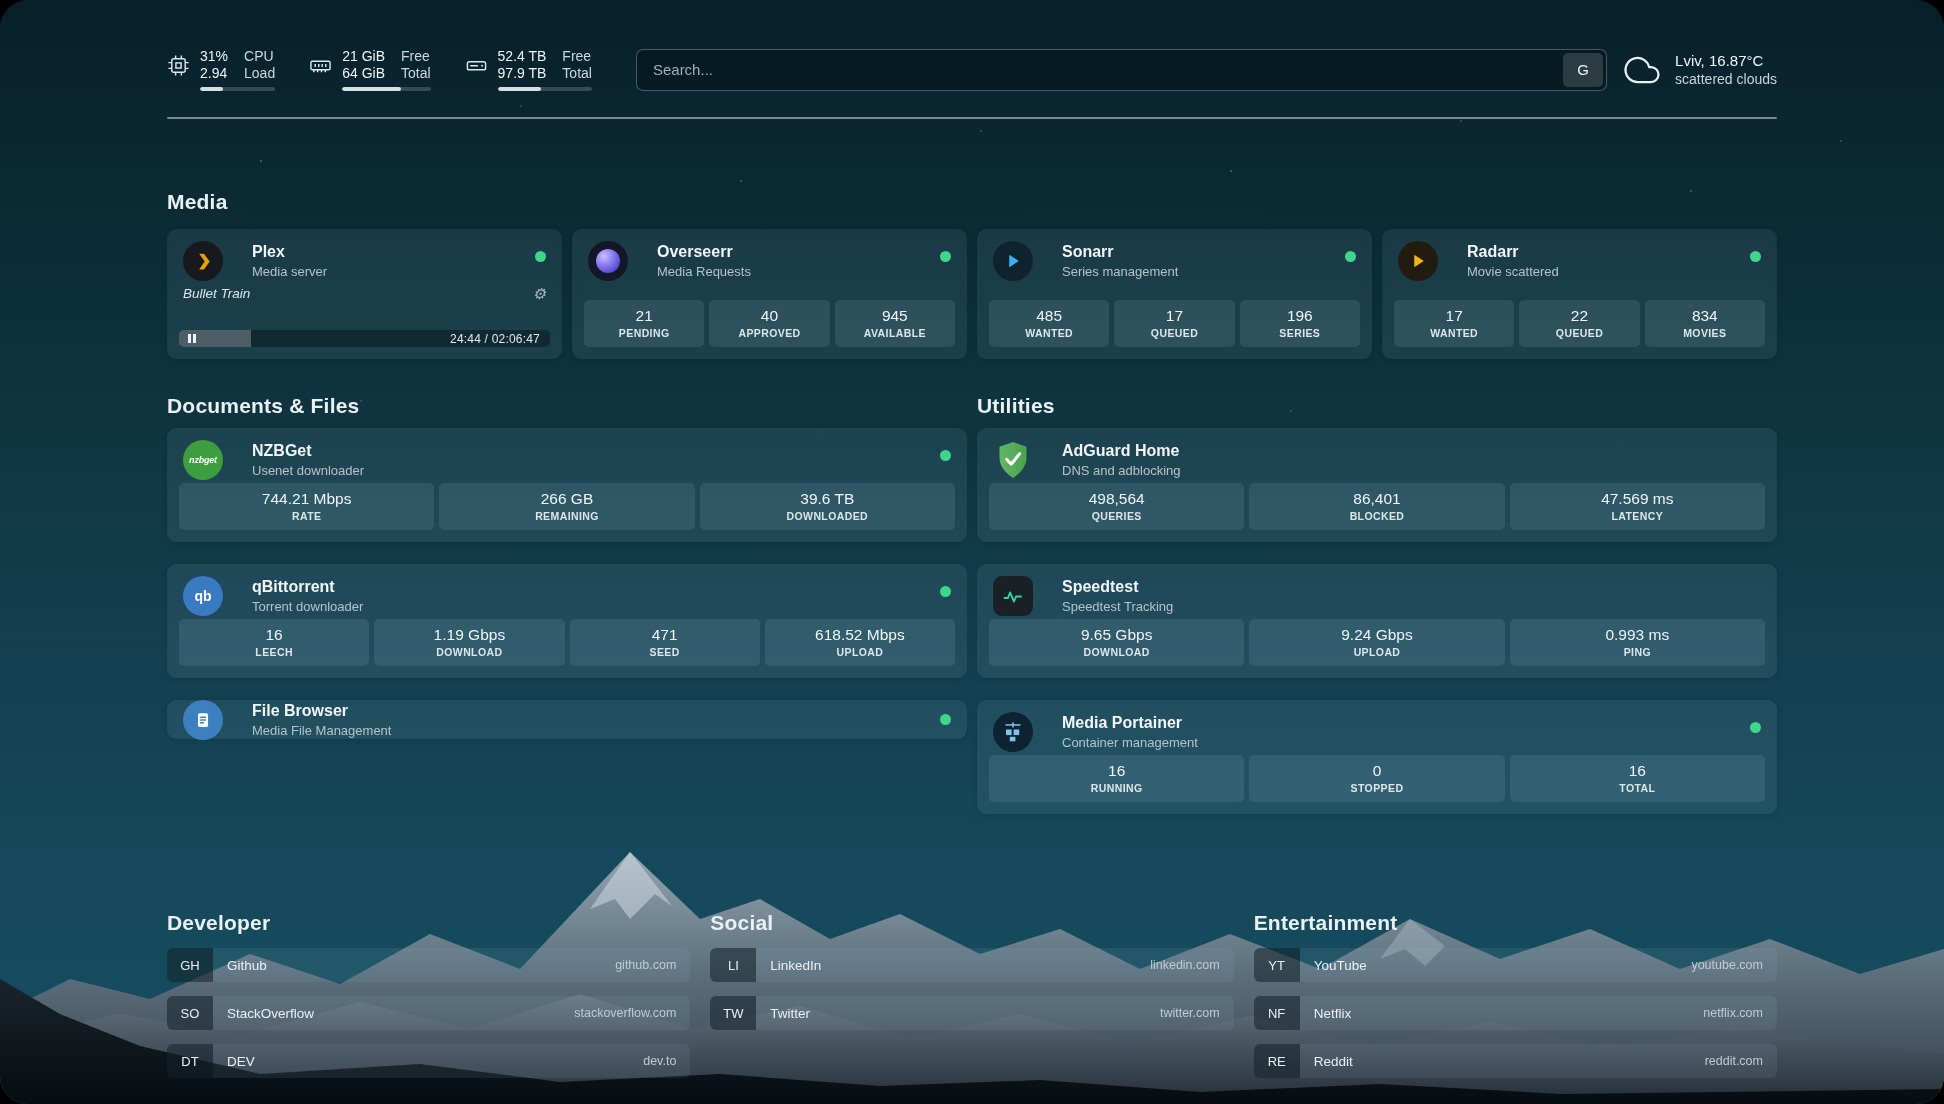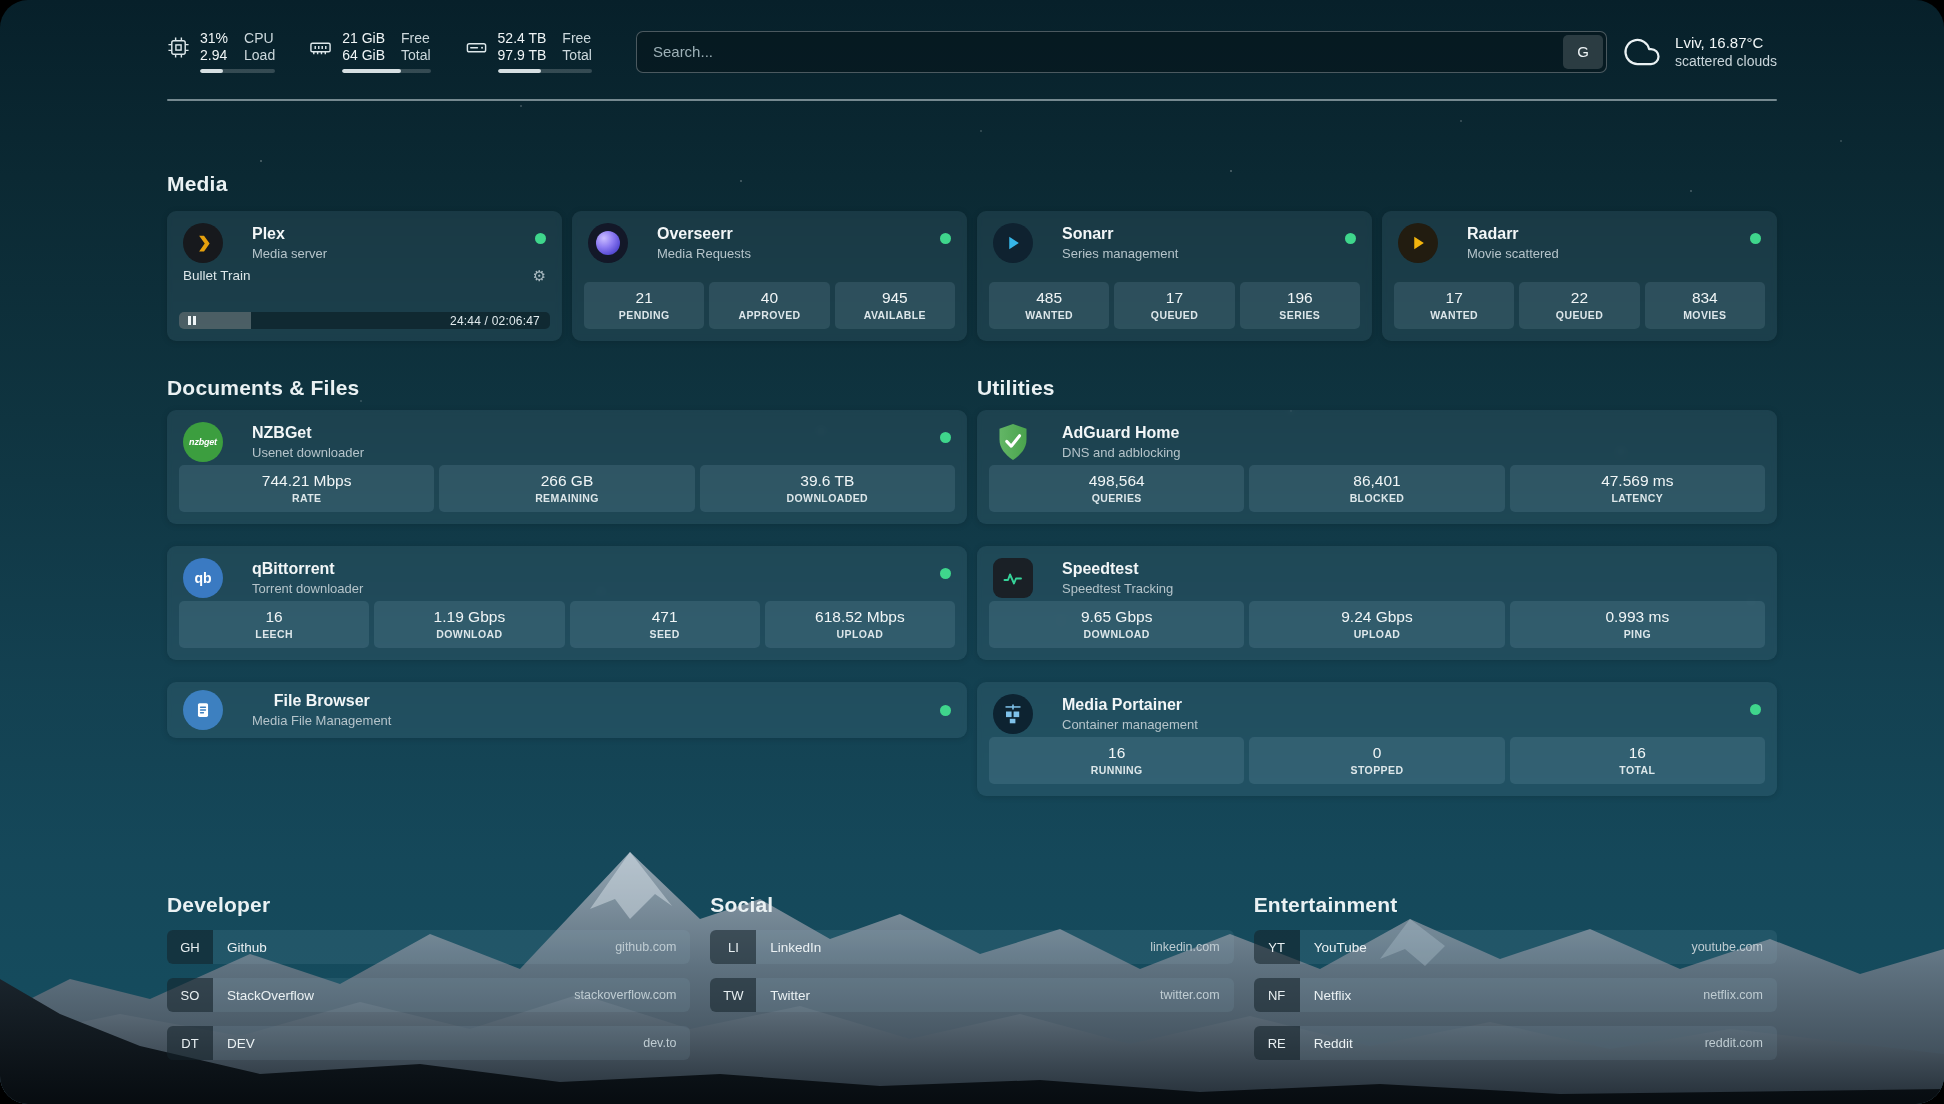--- a/index.html
+++ b/index.html
@@ -21,21 +21,21 @@
       1690px 190px 0 rgba(255,255,255,.26), 1840px 140px 0 rgba(255,255,255,.20),
       360px 400px 0 rgba(255,255,255,.18), 820px 430px 0 rgba(255,255,255,.22),
       1290px 410px 0 rgba(255,255,255,.18), 1620px 450px 0 rgba(255,255,255,.20),
       600px 590px 0 rgba(255,255,255,.16), 1060px 620px 0 rgba(255,255,255,.18),
       1750px 600px 0 rgba(255,255,255,.16);
   }
   .mountains { position:absolute; left:0; bottom:0; width:100%; height:420px; z-index:1; display:block; }
   .content { position:absolute; inset:0; padding:0 167px; z-index:2; }
 
   
-  .topbar { display:flex; align-items:center; padding-top:30px; }
+  .topbar { display:flex; align-items:center; padding-top:48px; }
   .res-widget { display:flex; align-items:flex-start; gap:10px; margin-right:34px; }
   .res-icon svg { width:23px; height:23px; display:block; margin-top:6px; }
   .res-grid { display:grid; grid-template-columns:auto auto; column-gap:16px; font-size:14px; line-height:17px; }
   .res-val { color:#f0f5f6; }
   .res-lab { color:#ccd8dc; }
   .res-bar { margin-top:5px; height:4px; border-radius:2px; background:rgba(255,255,255,.18); overflow:hidden; }
   .res-fill { height:100%; background:#d6dfe2; border-radius:2px; }
   .search {
     flex:1; display:flex; align-items:center; height:42px; margin:0 14px 0 10px;
     background:rgba(6,20,26,.55); border:1px solid rgba(255,255,255,.28); border-radius:7px;
@@ -65,34 +65,34 @@
   .svc-icon { width:40px; height:40px; flex:0 0 40px; border-radius:50%; display:flex; align-items:center; justify-content:center; overflow:hidden; }
   .svc-name { font-size:16px; font-weight:600; color:#f2f6f7; line-height:20px; }
   .svc-sub { font-size:13px; color:#b5c4ca; line-height:17px; margin-top:1px; }
   .dot { width:11px; height:11px; border-radius:50%; background:#3fd68c; margin-left:auto; align-self:flex-start; margin-top:10px; flex:0 0 11px; }
   .stats { display:flex; gap:5px; padding:0 12px 12px; margin-top:auto; }
   .stat { flex:1; background:rgba(170,212,228,.12); border-radius:5px; text-align:center; padding:6px 4px 7px; }
   .stat-v { font-size:15.5px; color:#f0f5f6; line-height:19px; }
   .stat-l { font-size:10.5px; font-weight:700; letter-spacing:.4px; color:#dde7ea; line-height:13px; margin-top:2px; }
 
   
-  .plex-row { display:flex; align-items:center; padding:5px 16px 0; font-size:13.5px; color:#dce6e9; }
+  .plex-row { display:flex; align-items:center; padding:5px 16px 0; font-size:13.5px; color:#dce6e9;font-style:italic; }
   .gear { margin-left:auto; color:#a9bac1; font-size:15px; line-height:15px; cursor:pointer; }
   .player { position:relative; display:flex; align-items:center; margin:8px 12px 12px; margin-top:auto; height:17px; background:rgba(5,15,20,.45); border-radius:5px; overflow:hidden; }
   .player-fill { position:absolute; left:0; top:0; bottom:0; background:rgba(255,255,255,.25); }
   .pause { display:flex; gap:2.5px; margin-left:9px; z-index:1; cursor:pointer; }
   .pause i { width:2.5px; height:9px; background:#eef4f6; display:block; }
   .ptime { margin-left:auto; margin-right:10px; font-size:12px; color:#e2ebee; z-index:1; letter-spacing:.2px; }
 
   
   .cols { display:flex; gap:10px; margin-top:34px; }
   .col { flex:1; min-width:0; }
   .col .section-title { margin-bottom:9px; }
   .svc-card { height:114px; margin-bottom:22px; }
-  .fb-card { height:56px; justify-content:center;text-align:center; }
+  .fb-card { height:39px; justify-content:center; }
   .fb-head { padding:0 16px; }
   .fb-card .dot { align-self:center; margin-top:0; }
 
   
   .bookmarks { display:flex; gap:20px; margin-top:74px; }
   .bm-col { flex:1; min-width:0; }
   .bm-col .section-title { margin-bottom:12px; }
   .bm-row { display:flex; align-items:center; height:34px; background:rgba(158,200,218,.10); border-radius:6px; margin-bottom:14px; overflow:hidden; cursor:pointer; }
   .bm-abbr { width:46px; align-self:stretch; display:flex; align-items:center; justify-content:center; background:rgba(5,18,24,.5); font-size:13px; color:#e8eff1; flex:0 0 46px; }
   .bm-label { margin-left:14px; font-size:13.5px; color:#ebf1f3; }

